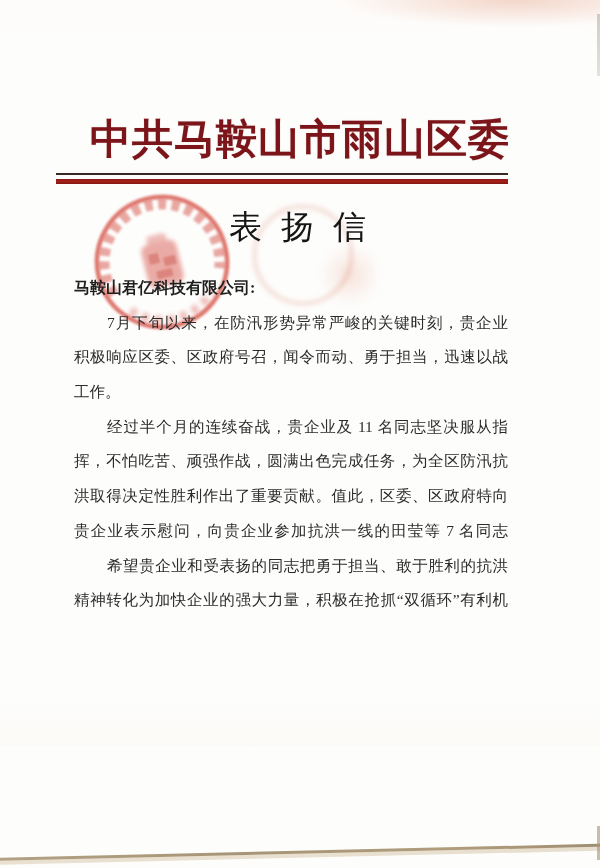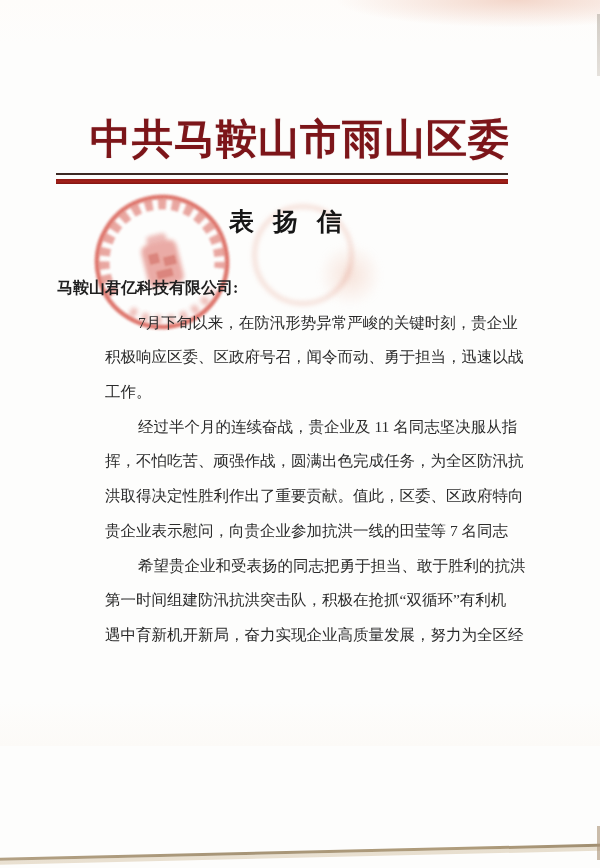--- a/index.html
+++ b/index.html
@@ -42,51 +42,51 @@
     text-align: center; font-size: 41px; font-weight: bold;
     letter-spacing: 1px; color: #7c1519;
     text-shadow: 0 0 1px rgba(124,21,25,0.35);
   }
   .rule { position: absolute; left: 56px; width: 452px; }
   .rule-thin  { top: 173px; height: 2px; background: #3c2823; }
   .rule-thick { top: 179px; height: 5px; background: linear-gradient(180deg, #8f1b16, #a42019 55%, #7e1512); }
   
   .title {
     position: absolute; left: 229px; top: 205px;
-    font-size: 25px; font-weight: bold; letter-spacing: 19px;
+    font-size: 33px; font-weight: normal; letter-spacing: 19px;
     color: #161616; white-space: nowrap; text-align: right;
   }
   
   .seal {
     position: absolute; left: 82px; top: 182px; width: 160px; height: 160px;
     mix-blend-mode: multiply; pointer-events: none;
   }
   .ghost-seal-1 {
     position: absolute; left: 253px; top: 205px; width: 94px; height: 94px;
     border: 3px solid rgba(229,158,137,0.45); border-radius: 50%;
     filter: blur(2.5px); mix-blend-mode: multiply;
   }
   .ghost-seal-2 {
     position: absolute; left: 318px; top: 243px; width: 64px; height: 64px;
     border-radius: 50%;
     background: radial-gradient(circle, rgba(240,191,172,0.4), rgba(240,191,172,0) 70%);
     filter: blur(3px); mix-blend-mode: multiply;
   }
   
   .body-text {
-    position: absolute; left: 57px; top: 271px; width: 434px;
+    position: absolute; left: 74px; top: 271px; width: 434px;
     font-size: 15.5px; color: #2b2b2b; line-height: 34.7px;
   }
   .salutation {
     font-weight: bold; color: #1f1f1f; font-size: 16px;
     text-align: left; white-space: nowrap;
   }
   .para-line {
     text-align: justify; text-align-last: justify;
-    height: 34.7px; overflow: visible; white-space: nowrap; margin-left: 48px;
+    height: 34.7px; overflow: visible; white-space: nowrap;
   }
   .para-line.first { text-indent: 33px; }
   .para-line.short { text-align-last: left; }
 </style>
 </head>
 <body>
 
 <div class="page">
 
   <div class="corner-tint"></div>
@@ -131,22 +131,21 @@
     <div class="salutation">马鞍山君亿科技有限公司:</div>
     <div id="paragraphs">
         <div class="para-line first">7月下旬以来，在防汛形势异常严峻的关键时刻，贵企业</div>
         <div class="para-line">积极响应区委、区政府号召，闻令而动、勇于担当，迅速以战</div>
         <div class="para-line short">工作。</div>
         <div class="para-line first">经过半个月的连续奋战，贵企业及 11 名同志坚决服从指</div>
         <div class="para-line">挥，不怕吃苦、顽强作战，圆满出色完成任务，为全区防汛抗</div>
         <div class="para-line">洪取得决定性胜利作出了重要贡献。值此，区委、区政府特向</div>
         <div class="para-line">贵企业表示慰问，向贵企业参加抗洪一线的田莹等 7 名同志</div>
         <div class="para-line first">希望贵企业和受表扬的同志把勇于担当、敢于胜利的抗洪</div>
-        <div class="para-line">第一时间组建防汛抗洪突击队，积极在抢抓“双循环”有利机</div>
-        <div class="para-line">遇中育新机开新局，奋力实现企业高质量发展，努力为全区经</div>
+        <div class="para-line">精神转化为加快企业的强大力量，积极在抢抓“双循环”有利机</div>
       </div>
   </div>
 
   <div class="bottom-edge-soft"></div>
   <div class="bottom-edge"></div>
   <div class="bottom-corner-sliver"></div>
 
 </div>
 
 </body></html>

